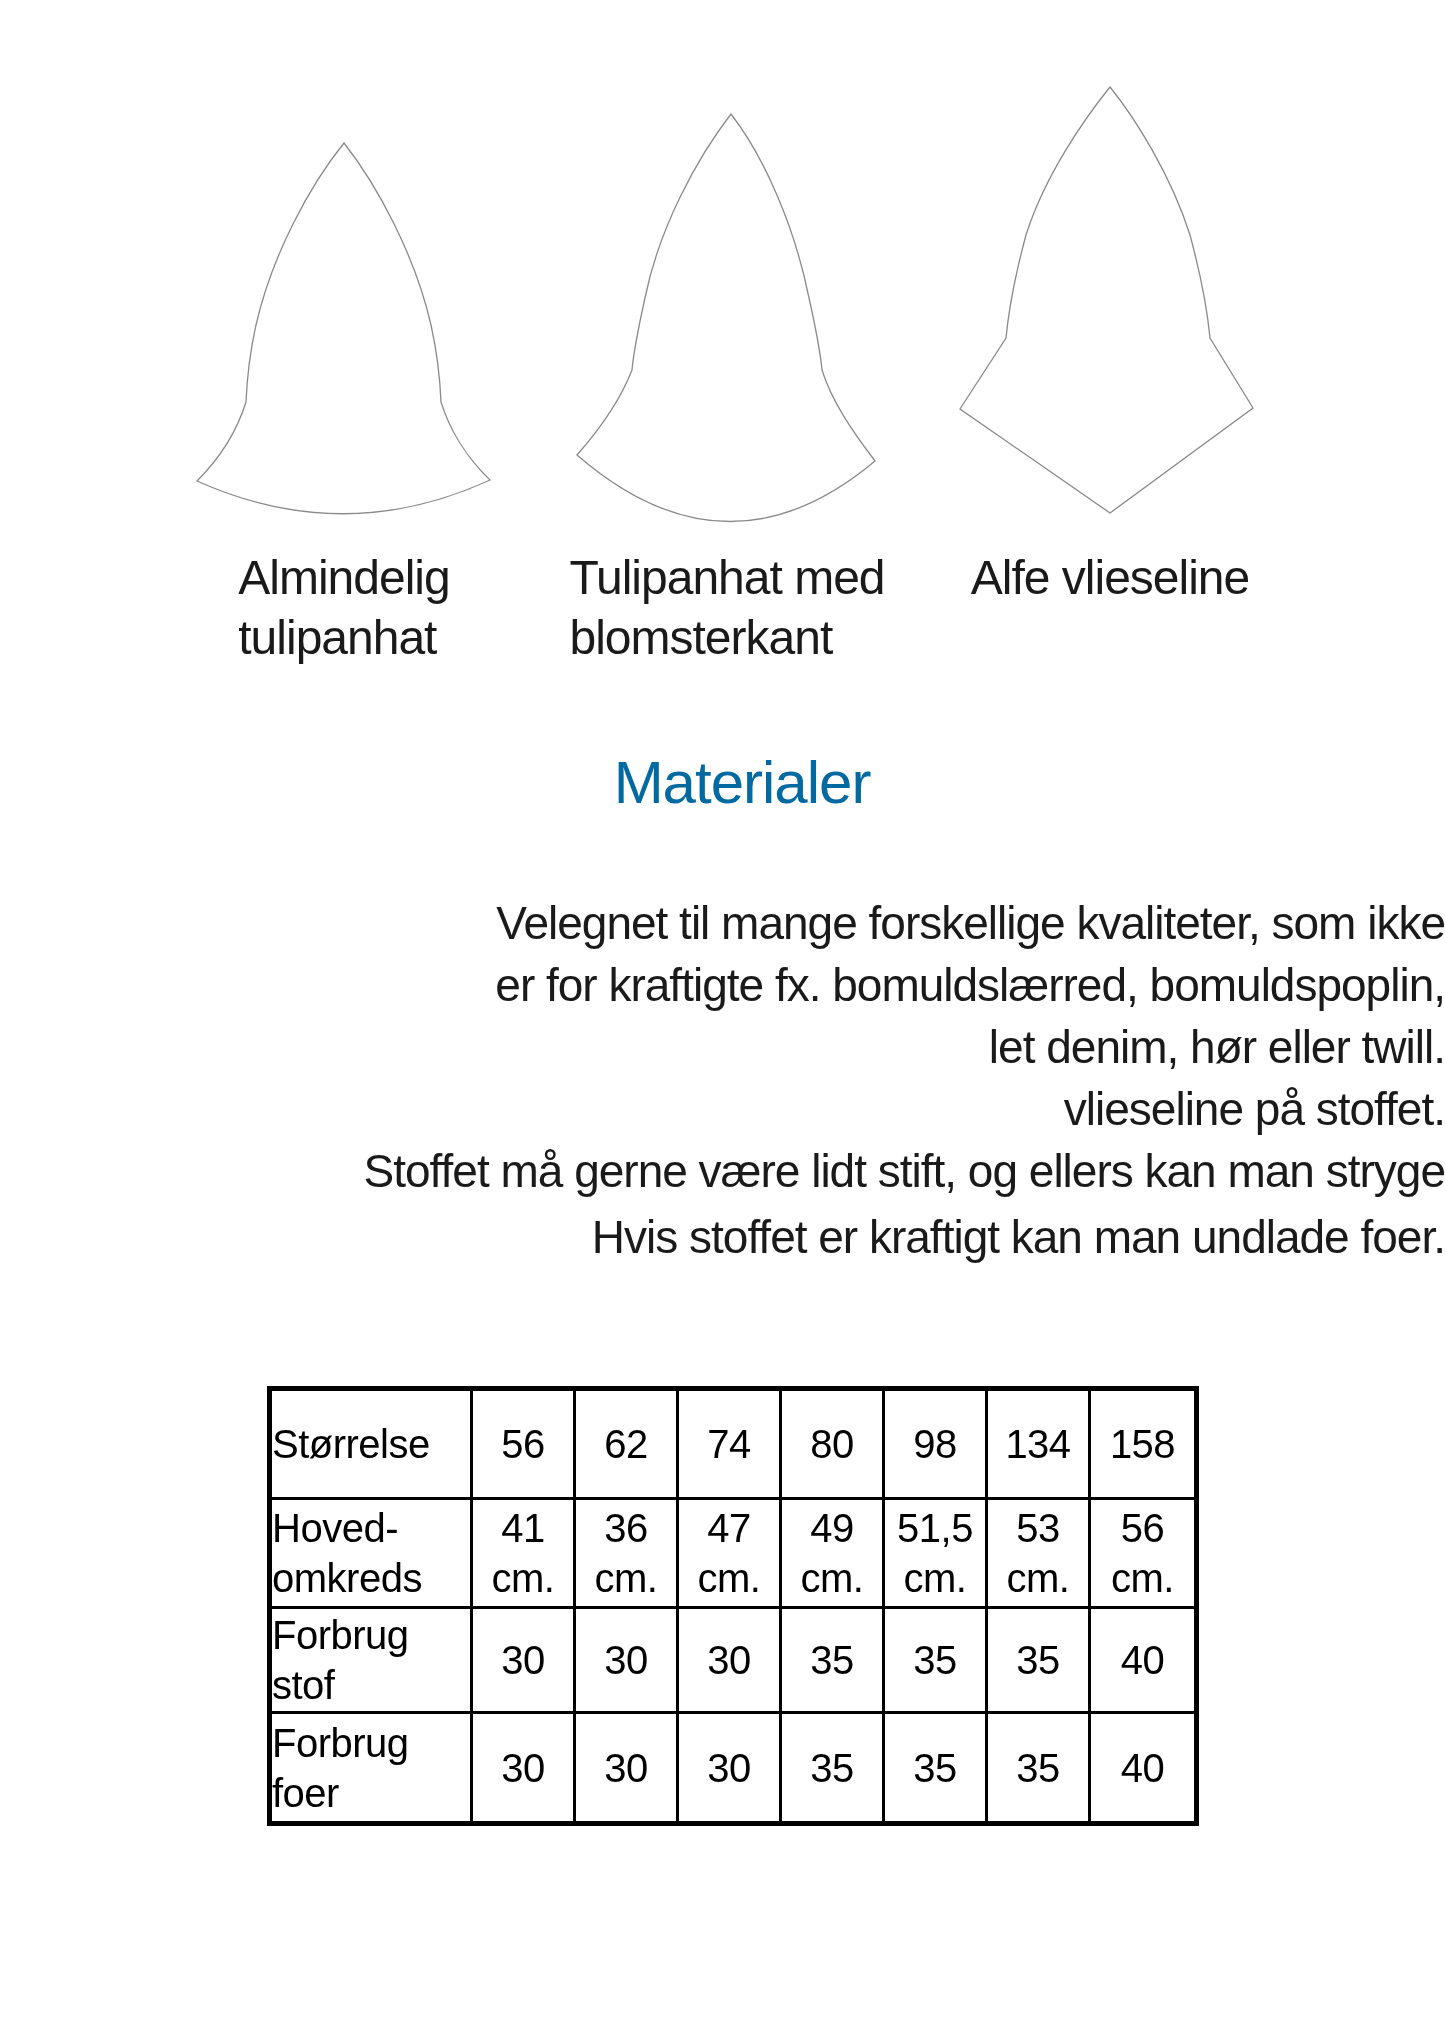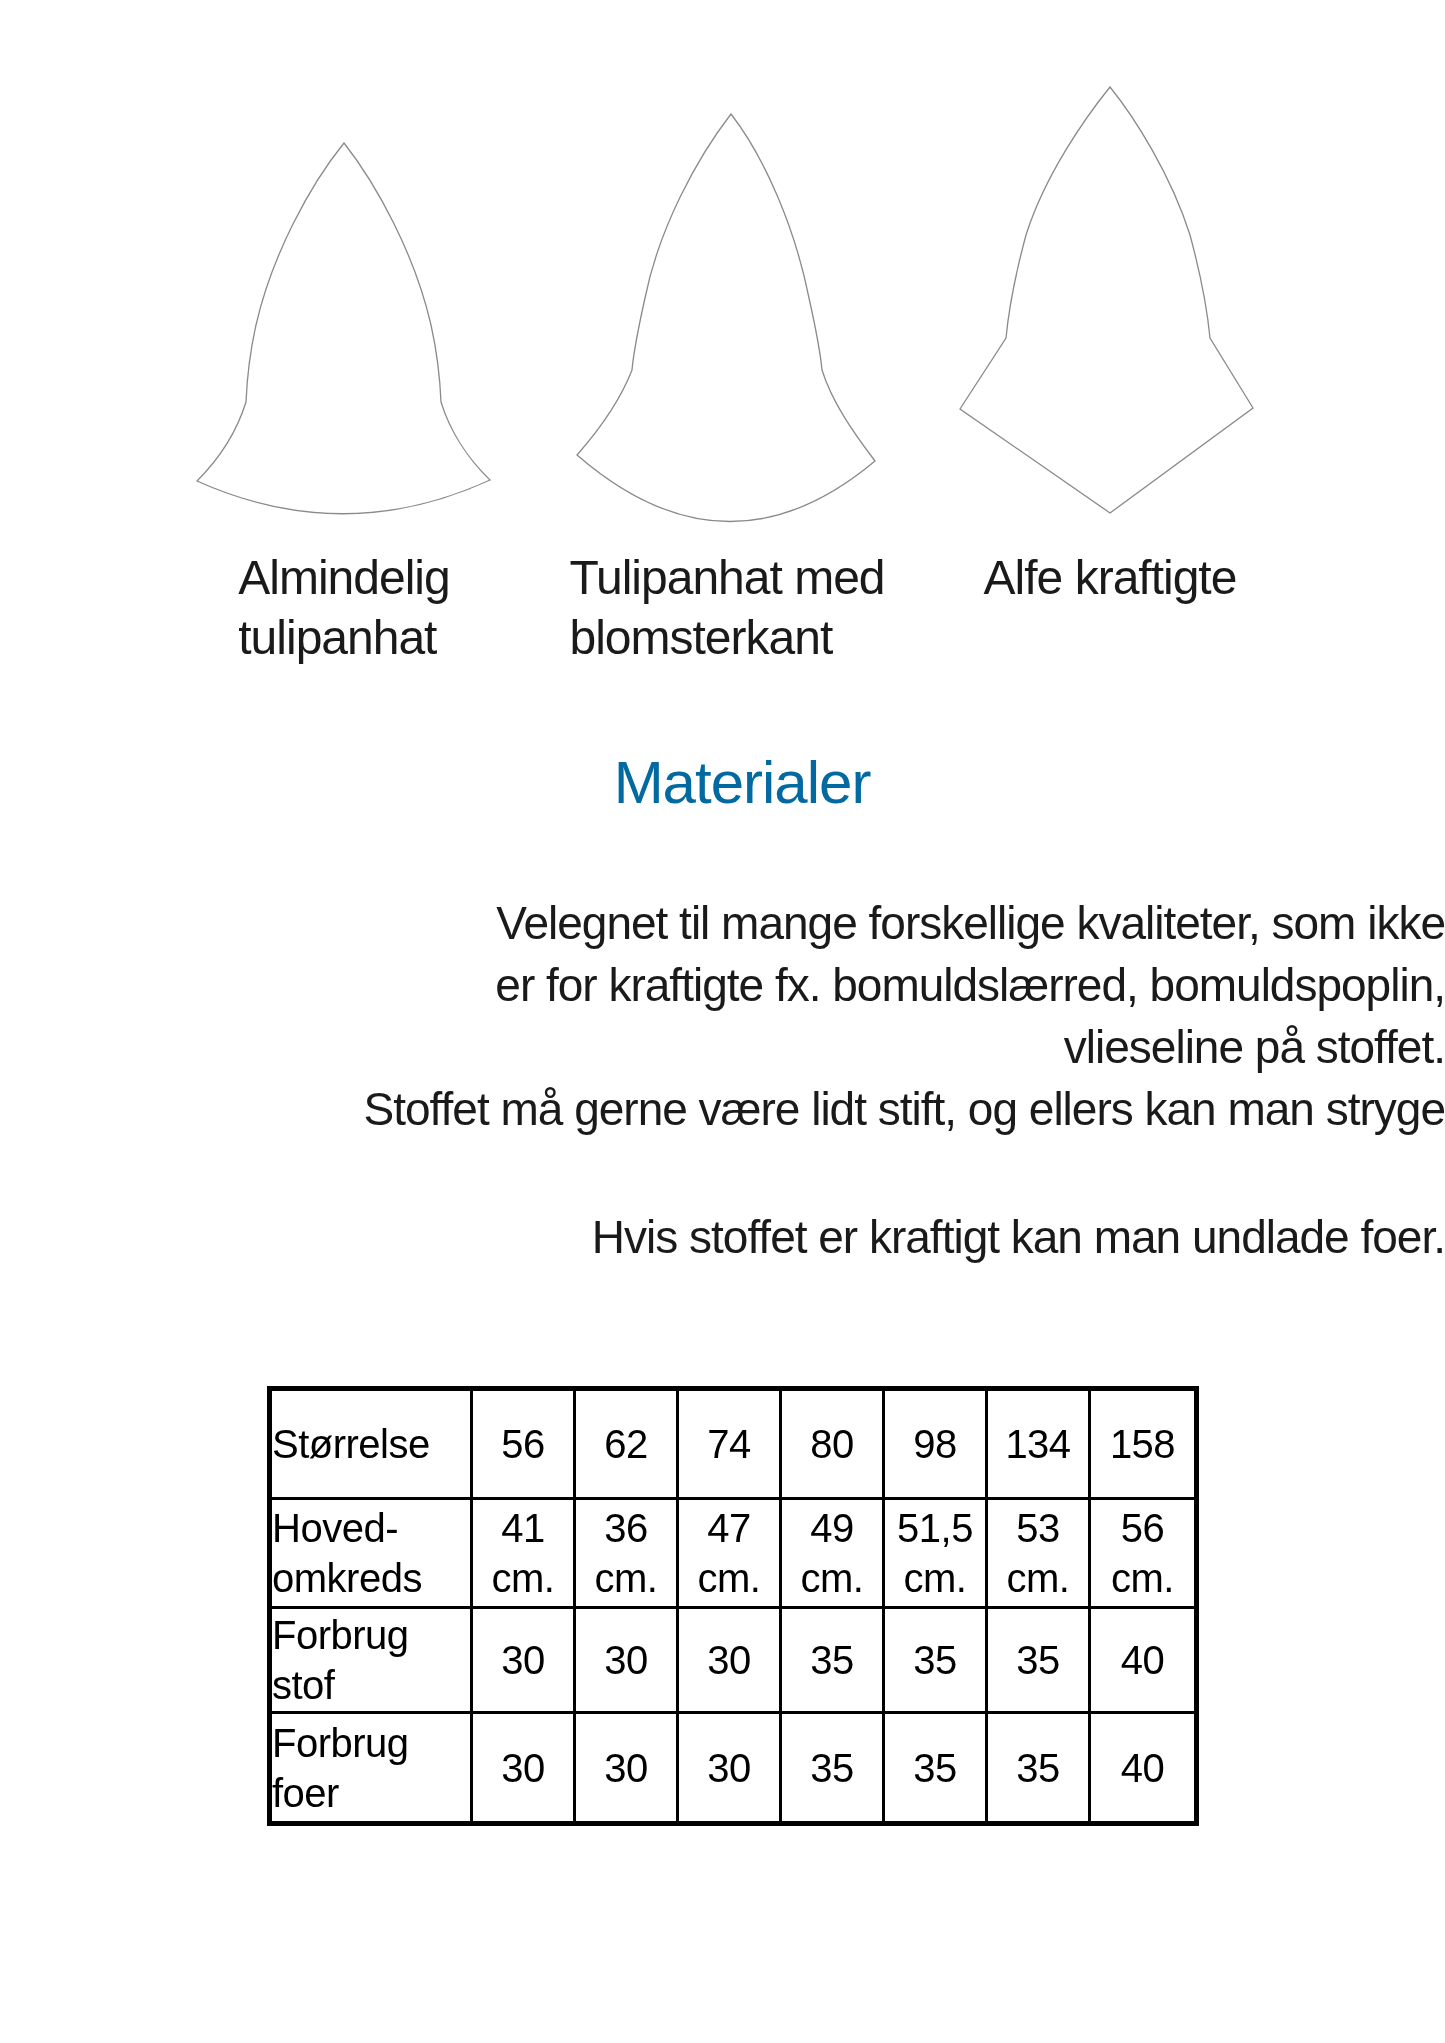--- a/index.html
+++ b/index.html
@@ -109,28 +109,29 @@
     <div>Almindelig</div>
     <div>tulipanhat</div>
   </div>
 
   <div class="hat-label l2">
     <div>Tulipanhat med</div>
     <div>blomsterkant</div>
   </div>
 
   <div class="hat-label l3">
-    <div>Alfe kraftigte</div>
+    <div>Alfe vlieseline</div>
   </div>
 
   <h1 class="heading">Materialer</h1>
 
   <div class="bodytext block1">
     <div class="line">Velegnet til mange forskellige kvaliteter, som ikke</div>
     <div class="line">er for kraftigte fx. bomuldslærred, bomuldspoplin,</div>
+    <div class="line">let denim, hør eller twill.</div>
     <div class="line">vlieseline på stoffet.</div>
     <div class="line">Stoffet må gerne være lidt stift, og ellers kan man stryge</div>
   </div>
 
   <div class="bodytext block2">
     <div class="line">Hvis stoffet er kraftigt kan man undlade foer.</div>
   </div>
 
   <div class="size-table">
 

